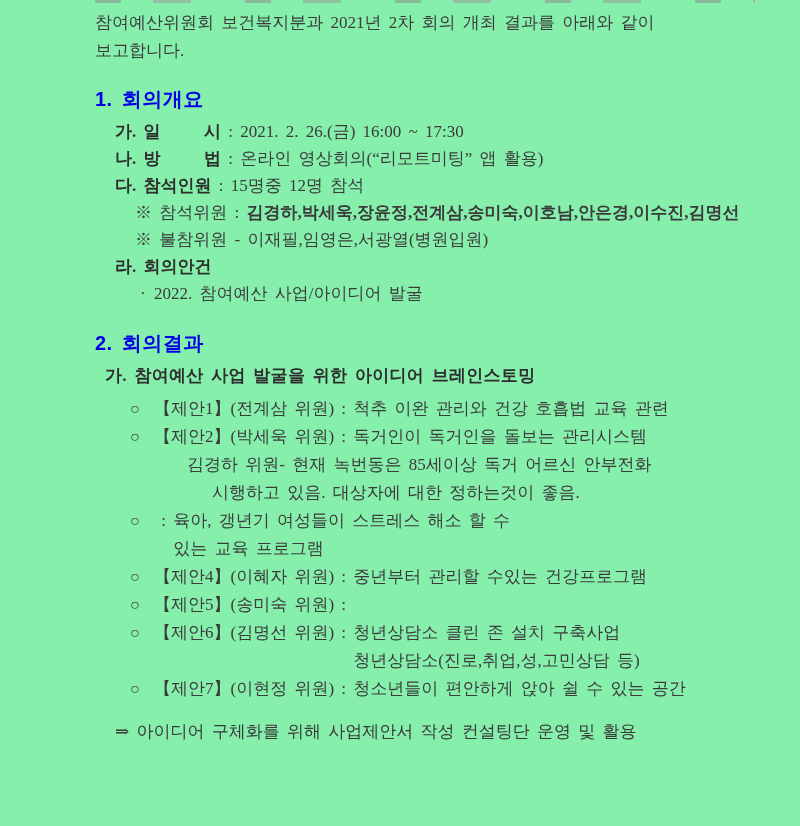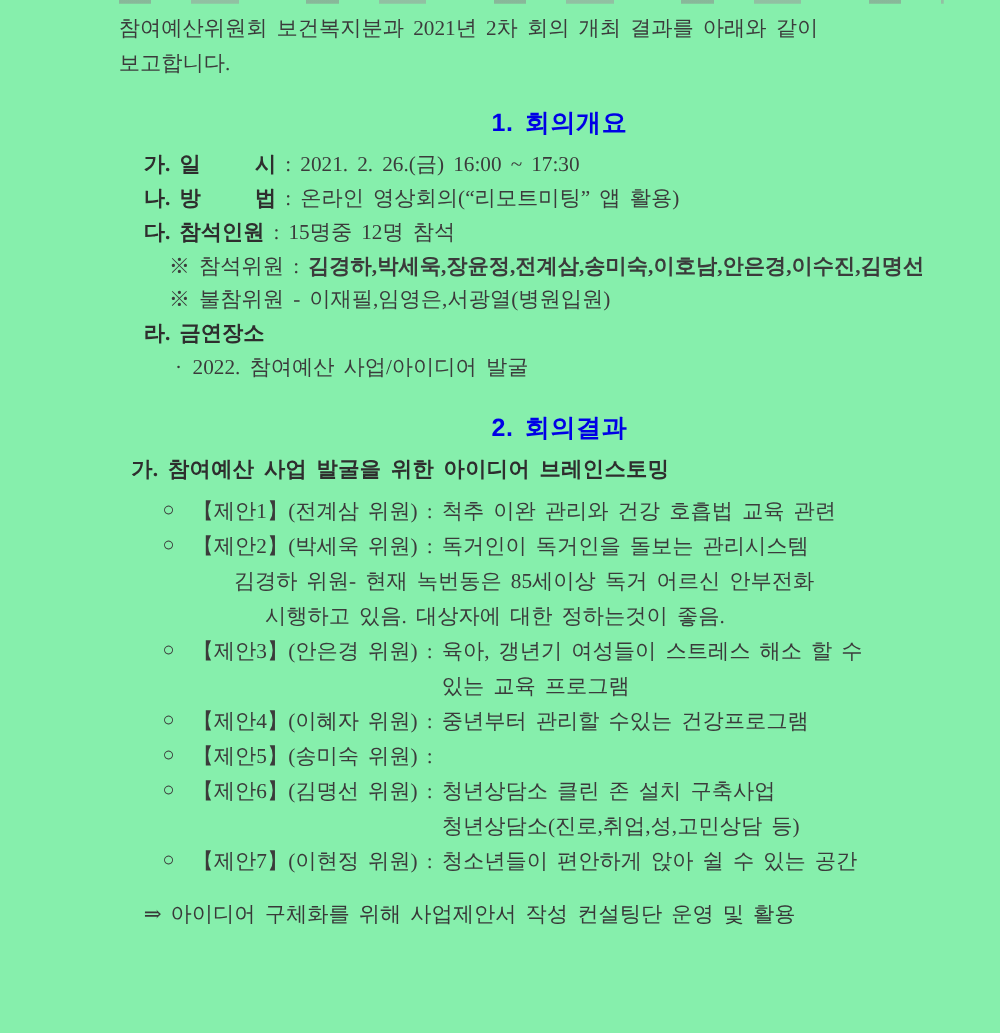--- a/index.html
+++ b/index.html
@@ -24,21 +24,20 @@
   .intro{margin-left:95px;}
   .intro.first{padding-top:9px;}
   .sec-heading{
     margin:0 0 0 95px;
     font-family:"Liberation Sans","DejaVu Sans",sans-serif;
     font-weight:bold;
     font-size:20px;
     line-height:24px;
     color:#0000e6;
     letter-spacing:0.5px;
-    text-align:center;
   }
   .h1-gap{margin-top:22px;}
   .h2-gap{margin-top:24px;}
   .kv-block{margin-top:7px;}
   .row{display:flex;line-height:27px;}
   .kv{margin-left:115px;}
   .sub{margin-left:135px;}
   .col{display:flex;flex-direction:column;font-weight:bold;}
   .bullet-line{margin-left:140px;line-height:27px;}
   .bullet-dot{display:inline-block;width:14px;}
@@ -84,21 +83,21 @@
         <span>김경하,박세욱,장윤정,전계삼,송미숙,이호남,안은경,이수진,김명선</span>
       </div>
     </div>
 
     <div class="row sub">
       <span class="pre">※ 불참위원 - </span>
       <span>이재필,임영은,서광열(병원입원)</span>
     </div>
 
     <div class="row kv">
-      <span class="bold">라. 금연장소</span>
+      <span class="bold">라. 회의안건</span>
     </div>
     <div class="bullet-line">
       <span class="bullet-dot">·</span><span>2022. 참여예산 사업/아이디어 발굴</span>
     </div>
   </div>
 
   <h2 class="sec-heading h2-gap">2. 회의결과</h2>
 
   <div class="subheading bold">가. 참여예산 사업 발굴을 위한 아이디어 브레인스토밍</div>
 
@@ -119,21 +118,20 @@
       <span class="pre"> : </span>
       <div class="pcontent">
         <div>독거인이 독거인을 돌보는 관리시스템</div>
       </div>
     </div>
     <div class="note-1">김경하 위원- 현재 녹번동은 85세이상 독거 어르신 안부전화</div>
     <div class="note-2">시행하고 있음. 대상자에 대한 정하는것이 좋음.</div>
 
     <div class="row proposal">
       <span class="marker">○</span>
-      <span class="pre">【제안3】(안은경 위원)</span>
       <span class="pre"> : </span>
       <div class="pcontent">
         <div>육아, 갱년기 여성들이 스트레스 해소 할 수</div>
         <div>있는 교육 프로그램</div>
       </div>
     </div>
 
     <div class="row proposal">
       <span class="marker">○</span>
       <span class="pre">【제안4】(이혜자 위원)</span>

